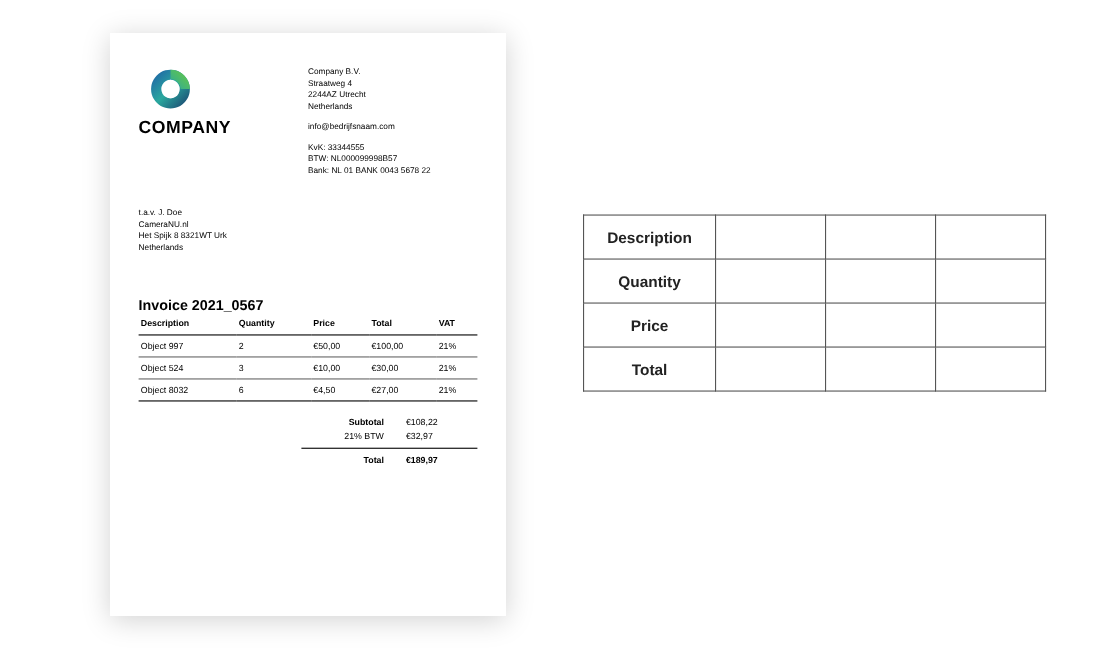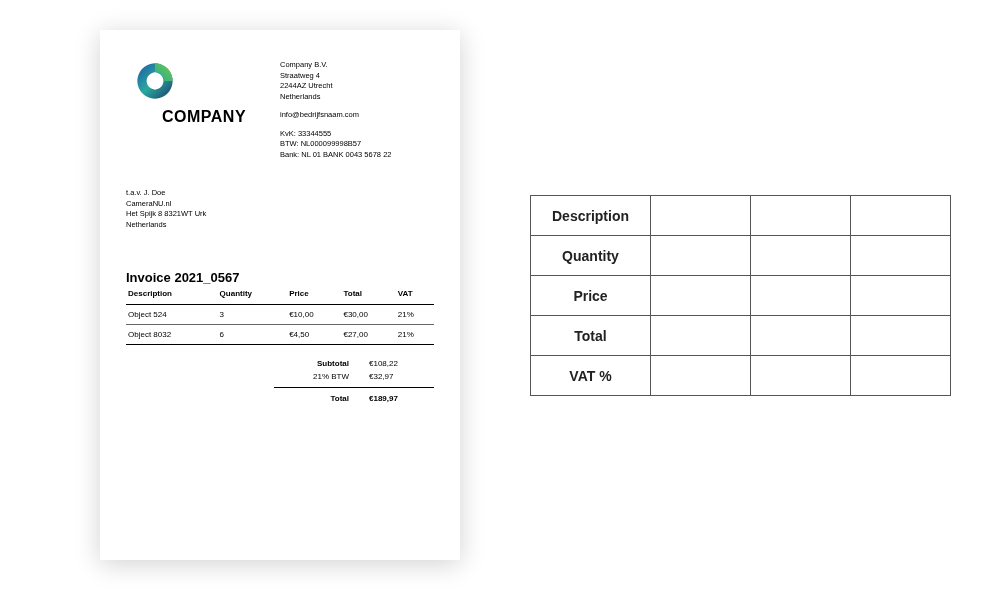--- a/index.html
+++ b/index.html
@@ -27,21 +27,20 @@
       justify-content: space-between;
       margin-bottom: 28px;
     }
     .logo-block { width: 50%; }
     .logo-icon { width: 42px; height: 42px; margin-bottom: 6px; margin-left: 8px; }
     .logo-text {
       font-family: "Arial Black", Impact, sans-serif;
       font-size: 16px;
       font-weight: 900;
       letter-spacing: 0.5px;
-      margin-left: 36px;
     }
     .company-block { width: 50%; font-size: 7.5px; line-height: 1.4; }
     .company-block .gap { height: 8px; }
     .addressee {
       font-size: 7.5px;
       line-height: 1.4;
       margin-bottom: 40px;
     }
     .invoice-title {
       font-size: 13px;
@@ -158,20 +157,27 @@
       <tr>
         <th>Description</th>
         <th>Quantity</th>
         <th>Price</th>
         <th>Total</th>
         <th>VAT</th>
       </tr>
     </thead>
     <tbody>
       <tr>
+        <td>Object 997</td>
+        <td>2</td>
+        <td>€50,00</td>
+        <td>€100,00</td>
+        <td>21%</td>
+      </tr>
+      <tr>
         <td>Object 524</td>
         <td>3</td>
         <td>€10,00</td>
         <td>€30,00</td>
         <td>21%</td>
       </tr>
       <tr class="last">
         <td>Object 8032</td>
         <td>6</td>
         <td>€4,50</td>
@@ -219,20 +225,14 @@
     <td class="col"></td>
     <td class="col"></td>
     <td class="col"></td>
   </tr>
   <tr>
     <td class="rowhead">Total</td>
     <td class="col"></td>
     <td class="col"></td>
     <td class="col"></td>
   </tr>
-  <tr>
-    <td class="rowhead">VAT %</td>
-    <td class="col"></td>
-    <td class="col"></td>
-    <td class="col"></td>
-  </tr>
 </tbody>
   </table>
 
 </body></html>

